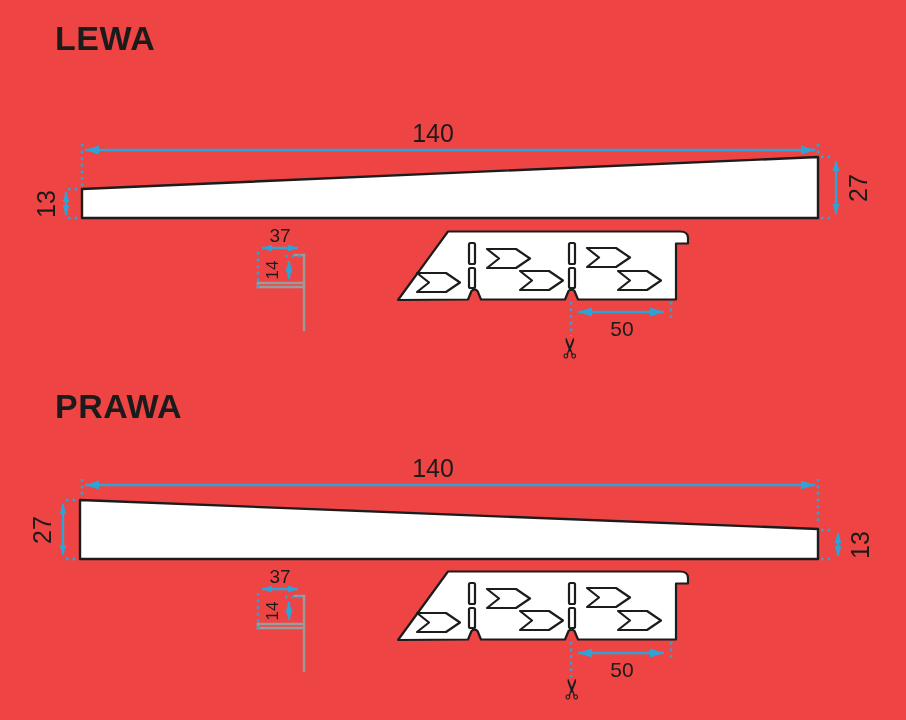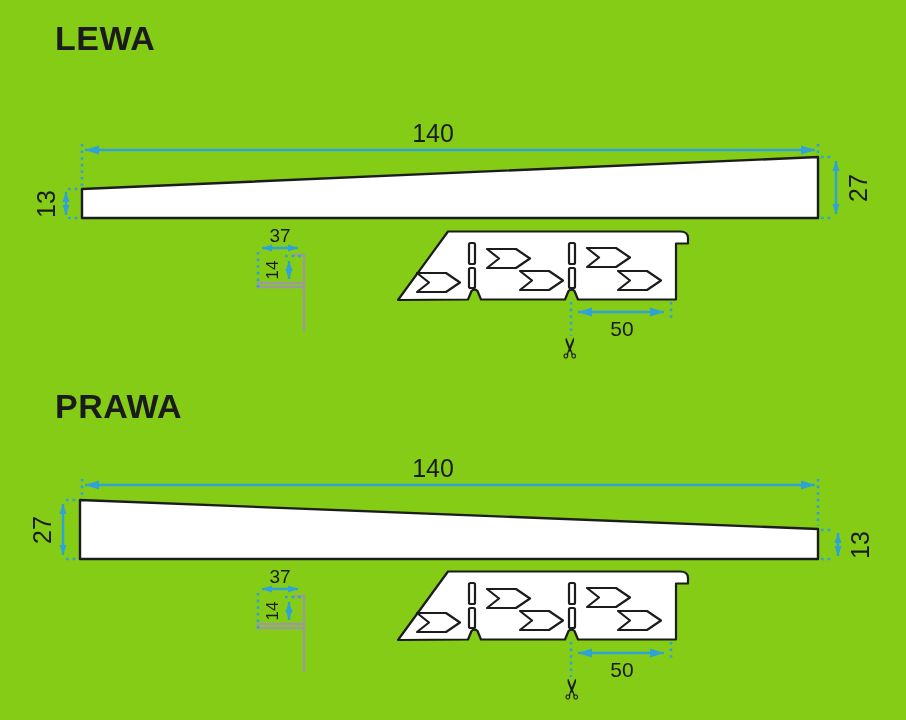--- a/index.html
+++ b/index.html
@@ -1,16 +1,16 @@
 <!DOCTYPE html>
 <html><head>
 <meta charset="utf-8">
 <style>
   html,body{margin:0;padding:0;background:#ffffff;}
-  .page{position:relative;width:906px;height:720px;background:#84cc16;overflow:hidden;}
+  .page{position:relative;width:906px;height:720px;background:#ef4444;overflow:hidden;}
   svg{display:block;}
   text{font-family:"Liberation Sans",sans-serif;fill:#1b1b1b;}
   .title{font-size:34px;font-weight:700;letter-spacing:0.5px;}
   .big{font-size:25px;}
   .mid{font-size:21px;}
   .small{font-size:19px;}
   .tiny{font-size:17px;}
   .dim{stroke:#2fa2d6;stroke-width:2.4;fill:none;}
   .dot{stroke:#2fa2d6;stroke-width:2.6;fill:none;stroke-dasharray:2.6 4;}
   .outline{stroke:#1c1c1c;stroke-width:2.4;fill:#ffffff;stroke-linejoin:round;}

